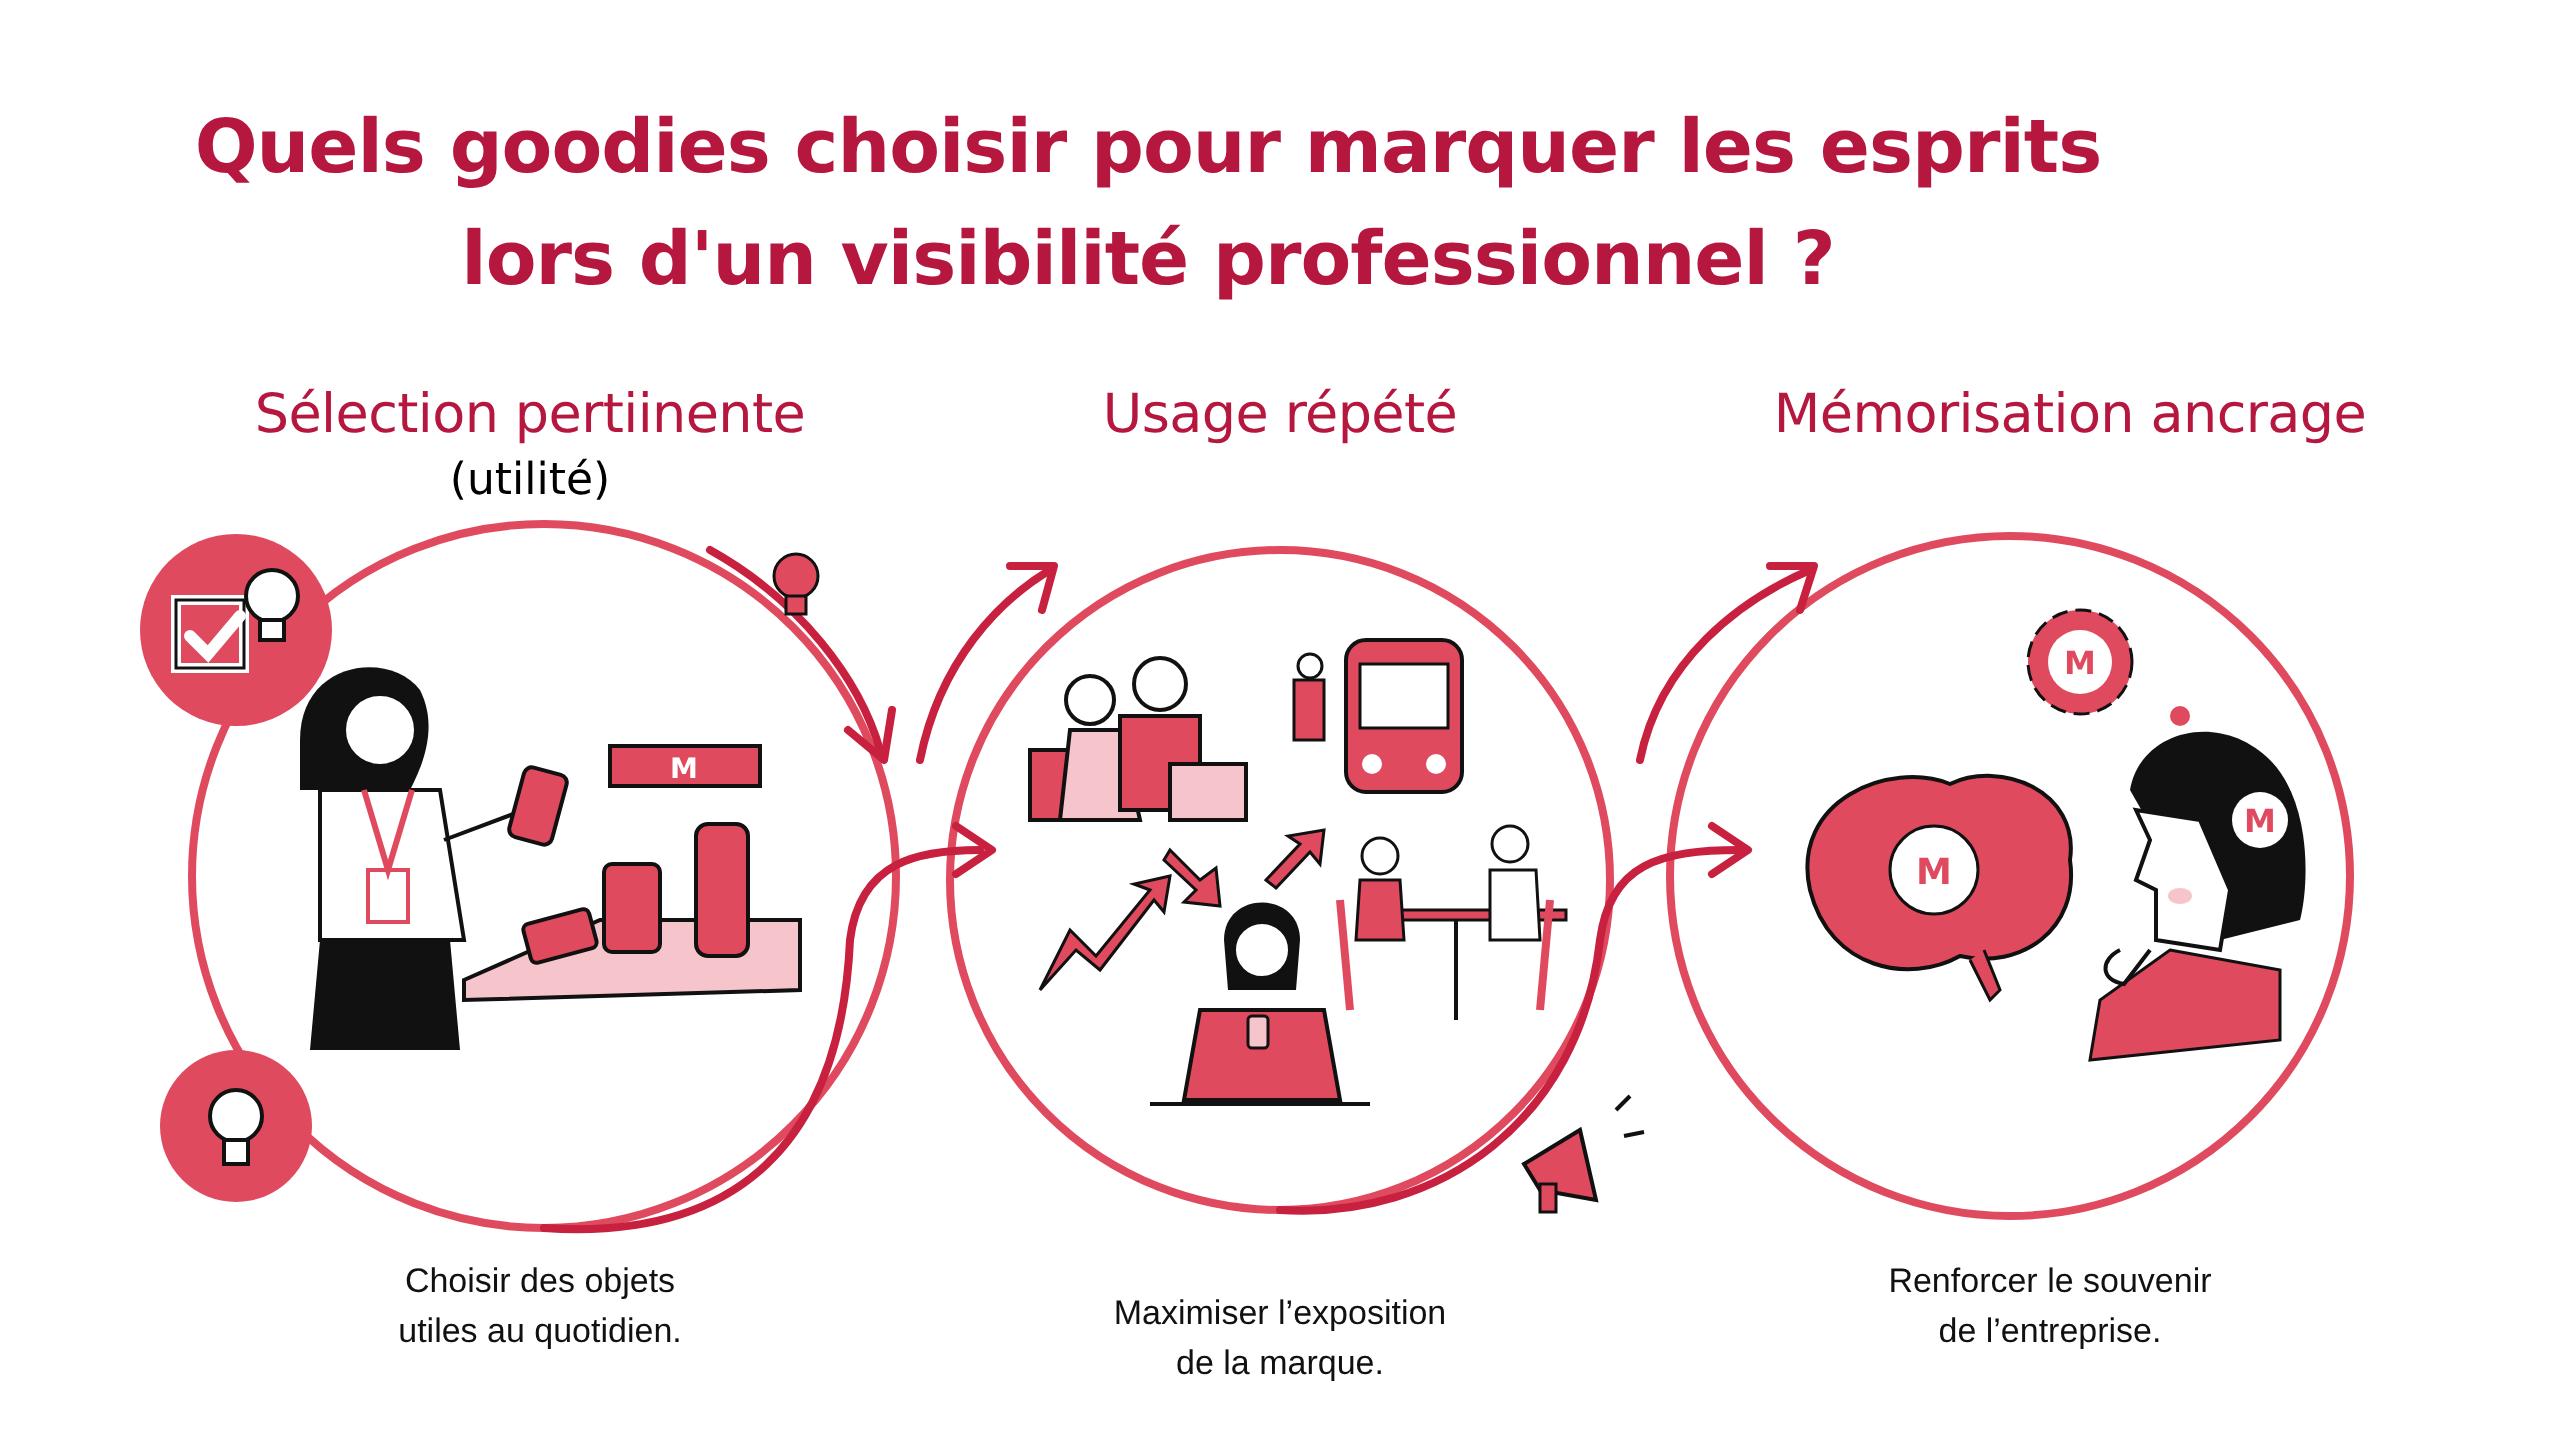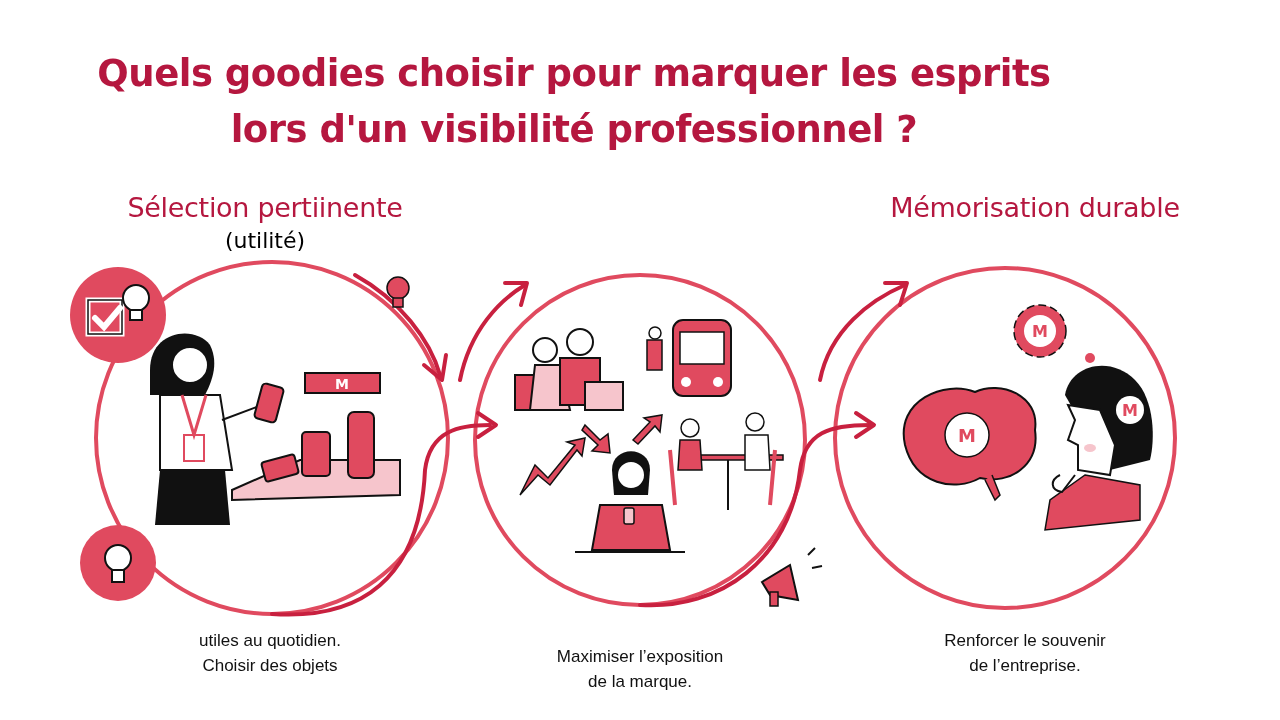--- a/index.html
+++ b/index.html
@@ -17,23 +17,24 @@
 <div class="title">
   <div>Quels goodies choisir pour marquer les esprits</div>
   <div>lors d'un visibilité professionnel ?</div>
 </div>
 
 <div class="step-head" style="left:60px; top:190px; width:410px;">
   <div class="step-title">Sélection pertiinente</div>
   <div class="step-sub">(utilité)</div>
 </div>
 <div class="step-head" style="left:490px; top:190px; width:300px;">
+  <div class="step-title">Usage répété</div>
 </div>
 <div class="step-head" style="left:830px; top:190px; width:410px;">
-  <div class="step-title">Mémorisation durable</div>
+  <div class="step-title">Mémorisation ancrage</div>
 </div>
 
 <svg class="art" width="1280" height="720" viewBox="0 0 1280 720">
   <g fill="none" stroke="#e04a5f" stroke-width="4" stroke-linecap="round">
 
     <circle cx="272" cy="438" r="176"></circle>
 
     <circle cx="640" cy="440" r="165"></circle>
 
     <circle cx="1005" cy="438" r="170"></circle>
@@ -151,22 +152,22 @@
     <path d="M1068 405 L1075 420 L1068 440 L1078 445 L1078 470 L1110 475 L1115 445 L1100 410 Z" fill="#fff" stroke="#111" stroke-width="2"></path>
     <circle cx="1130" cy="410" r="14" fill="#fff"></circle>
     <text x="1130" y="416" text-anchor="middle" fill="#e04a5f" font-family="DejaVu Sans, sans-serif" font-weight="bold" font-size="16">M</text>
     <ellipse cx="1090" cy="448" rx="6" ry="4" fill="#f6c5cc"></ellipse>
     <path d="M1085 475 L1140 485 L1140 520 L1045 530 L1050 500 Z" fill="#e04a5f" stroke="#111" stroke-width="1.5"></path>
     <path d="M1060 475 C1050 480 1050 490 1062 492 L1075 475" fill="#fff" stroke="#111" stroke-width="2"></path>
   </g>
 </svg>
 
 <div class="step-desc" style="left:120px; top:628px; width:300px;">
+  <div>Choisir des objets</div>
   <div>utiles au quotidien.</div>
-  <div>Choisir des objets</div>
 </div>
 <div class="step-desc" style="left:490px; top:628px; width:300px;margin-top:16px;">
   <div>Maximiser l’exposition</div>
   <div>de la marque.</div>
 </div>
 <div class="step-desc" style="left:875px; top:628px; width:300px;">
   <div>Renforcer le souvenir</div>
   <div>de l’entreprise.</div>
 </div>
 

